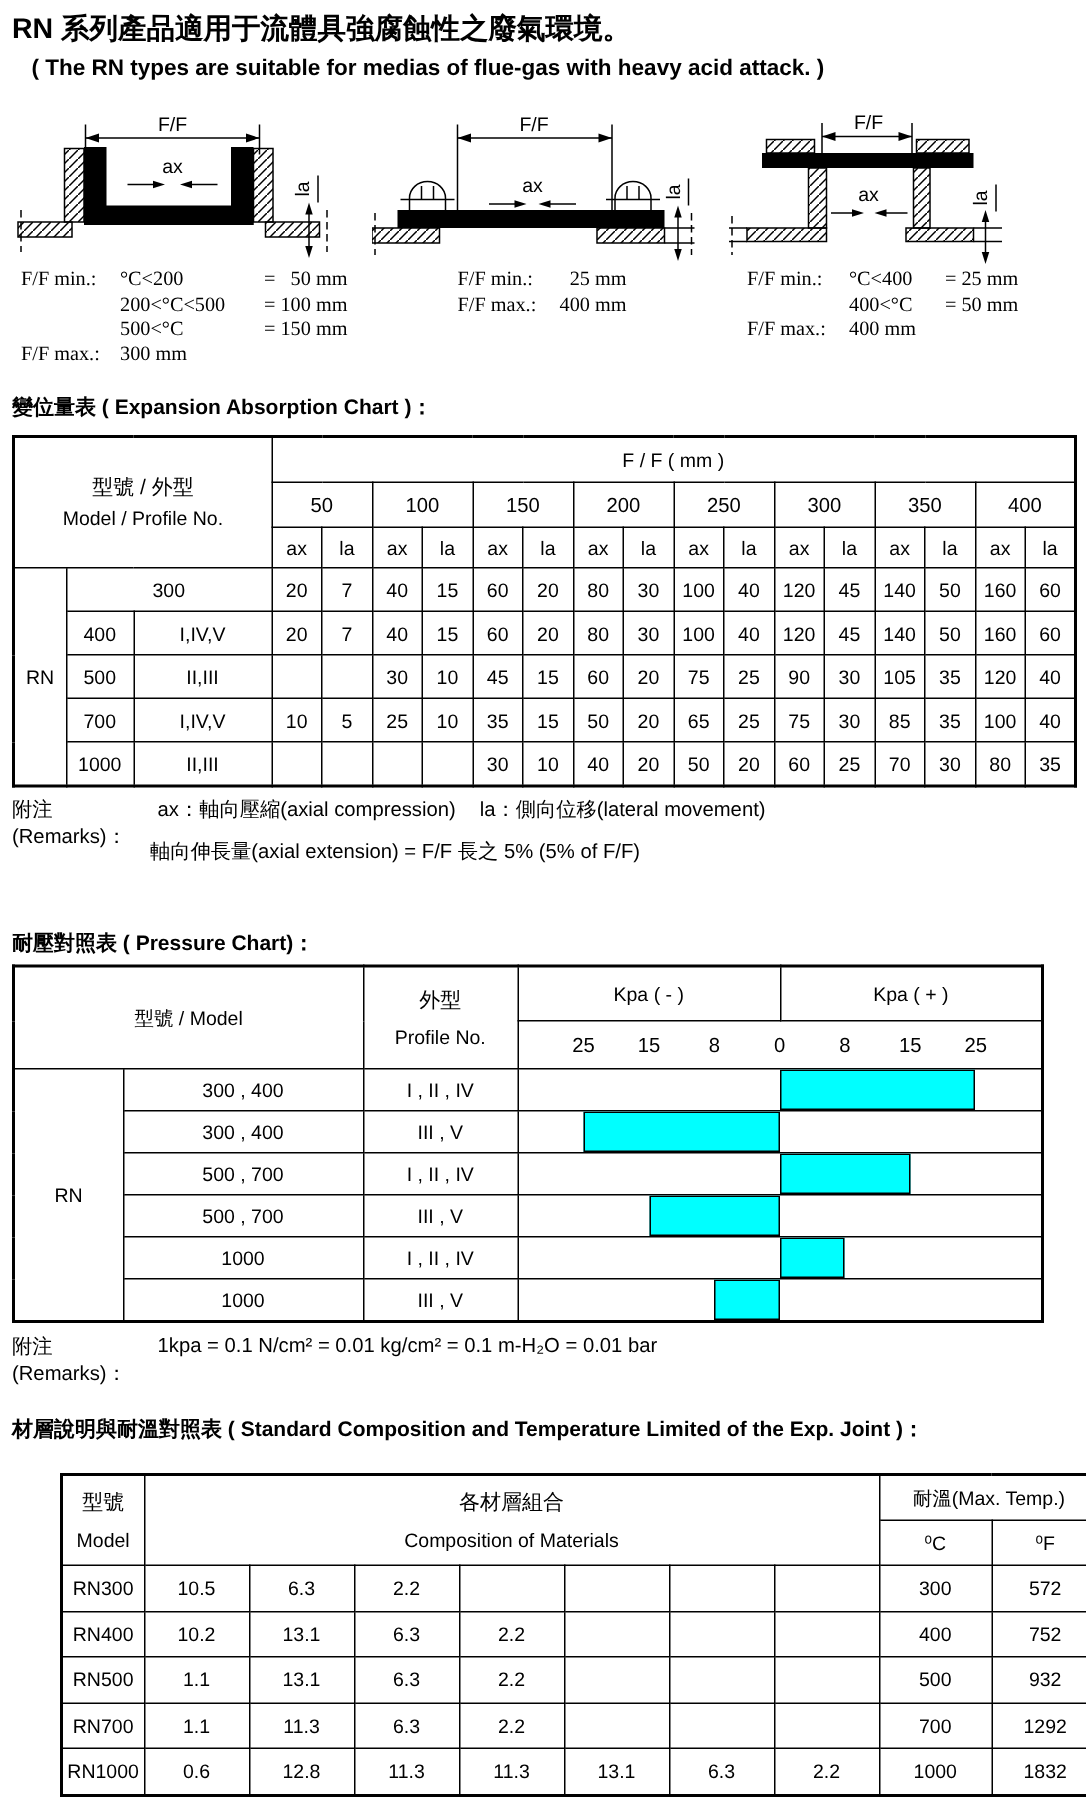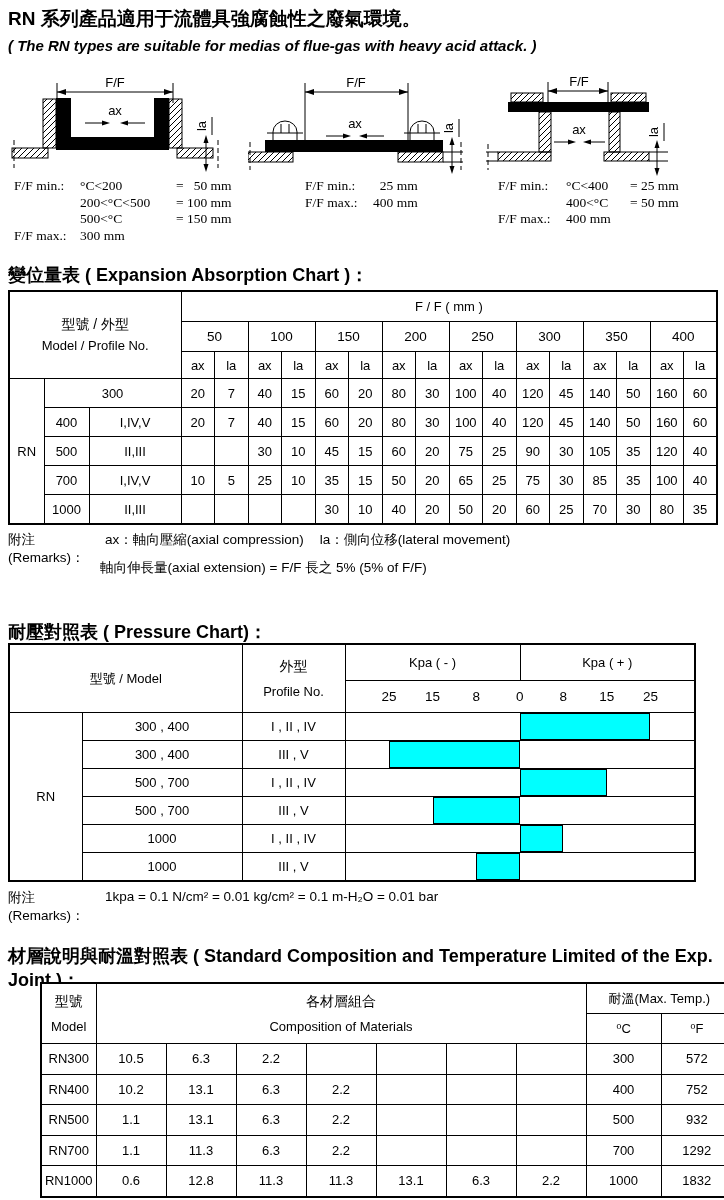--- a/index.html
+++ b/index.html
@@ -1,37 +1,37 @@
 <!DOCTYPE html>
 <html><head>
 <meta charset="utf-8">
 <style>
   html,body{margin:0;padding:0;background:#fff;}
   .page{position:relative;width:724px;height:1200px;background:#fff;color:#000;
         font-family:"Liberation Sans","DejaVu Sans",sans-serif;overflow:hidden;}
   .title-zh{position:absolute;left:8px;top:6px;font-size:19px;font-weight:bold;}
-  .title-en{position:absolute;left:8px;top:37px;font-size:15px;font-weight:bold;font-style:italic;}
+  .title-en{position:absolute;left:21px;top:37px;font-size:15px;font-weight:bold;}
 
   
   .diagrams{position:absolute;left:10px;top:76px;width:712px;display:flex;justify-content:space-between;}
   .dg{margin:0;padding:0;}
   .dg1{width:235px;} .dg2{width:235px;margin-left:3px;} .dg3{width:240px;margin-left:3px;}
   .dg svg{display:block;}
   .dg svg line, .dg svg path{stroke:#000;stroke-width:1;fill:none;}
   .dg svg polygon{fill:#000;stroke:none;}
   .h{fill:url(#hatch);stroke:#000;stroke-width:1;}
   .cl{stroke-dasharray:5 3;}
   .dlab{font-family:"Liberation Sans","DejaVu Sans",sans-serif;font-size:13px;fill:#000;stroke:none;}
   .notes{display:grid;margin-top:2px;white-space:pre;
          font-family:"Liberation Serif","DejaVu Serif",serif;font-size:13.5px;line-height:16.5px;}
   .dg1 .notes{grid-template-columns:66px 96px auto;margin-left:4px;}
   .dg2 .notes{grid-template-columns:68px auto;margin-left:57px;}
   .dg3 .notes{grid-template-columns:68px 64px auto;margin-left:12px;}
 
-  .sec{position:absolute;left:8px;font-size:18px;font-weight:bold;}
+  .sec{position:absolute;left:8px;font-size:14px;font-weight:bold;}
   .sec1{top:263px;} .sec2{top:620px;} .sec3{top:944px;}
 
   .tbl{position:absolute;left:8px;border-collapse:collapse;table-layout:fixed;
        border:2px solid #000;background:#fff;}
   .tbl td{border:1px solid #000;text-align:center;vertical-align:middle;
           padding:0;font-size:13px;overflow:hidden;}
   .zh{font-size:14px;}
 
   .expansion{top:290px;width:708px;}
   .expansion thead tr:nth-child(1) td{height:29px;}

